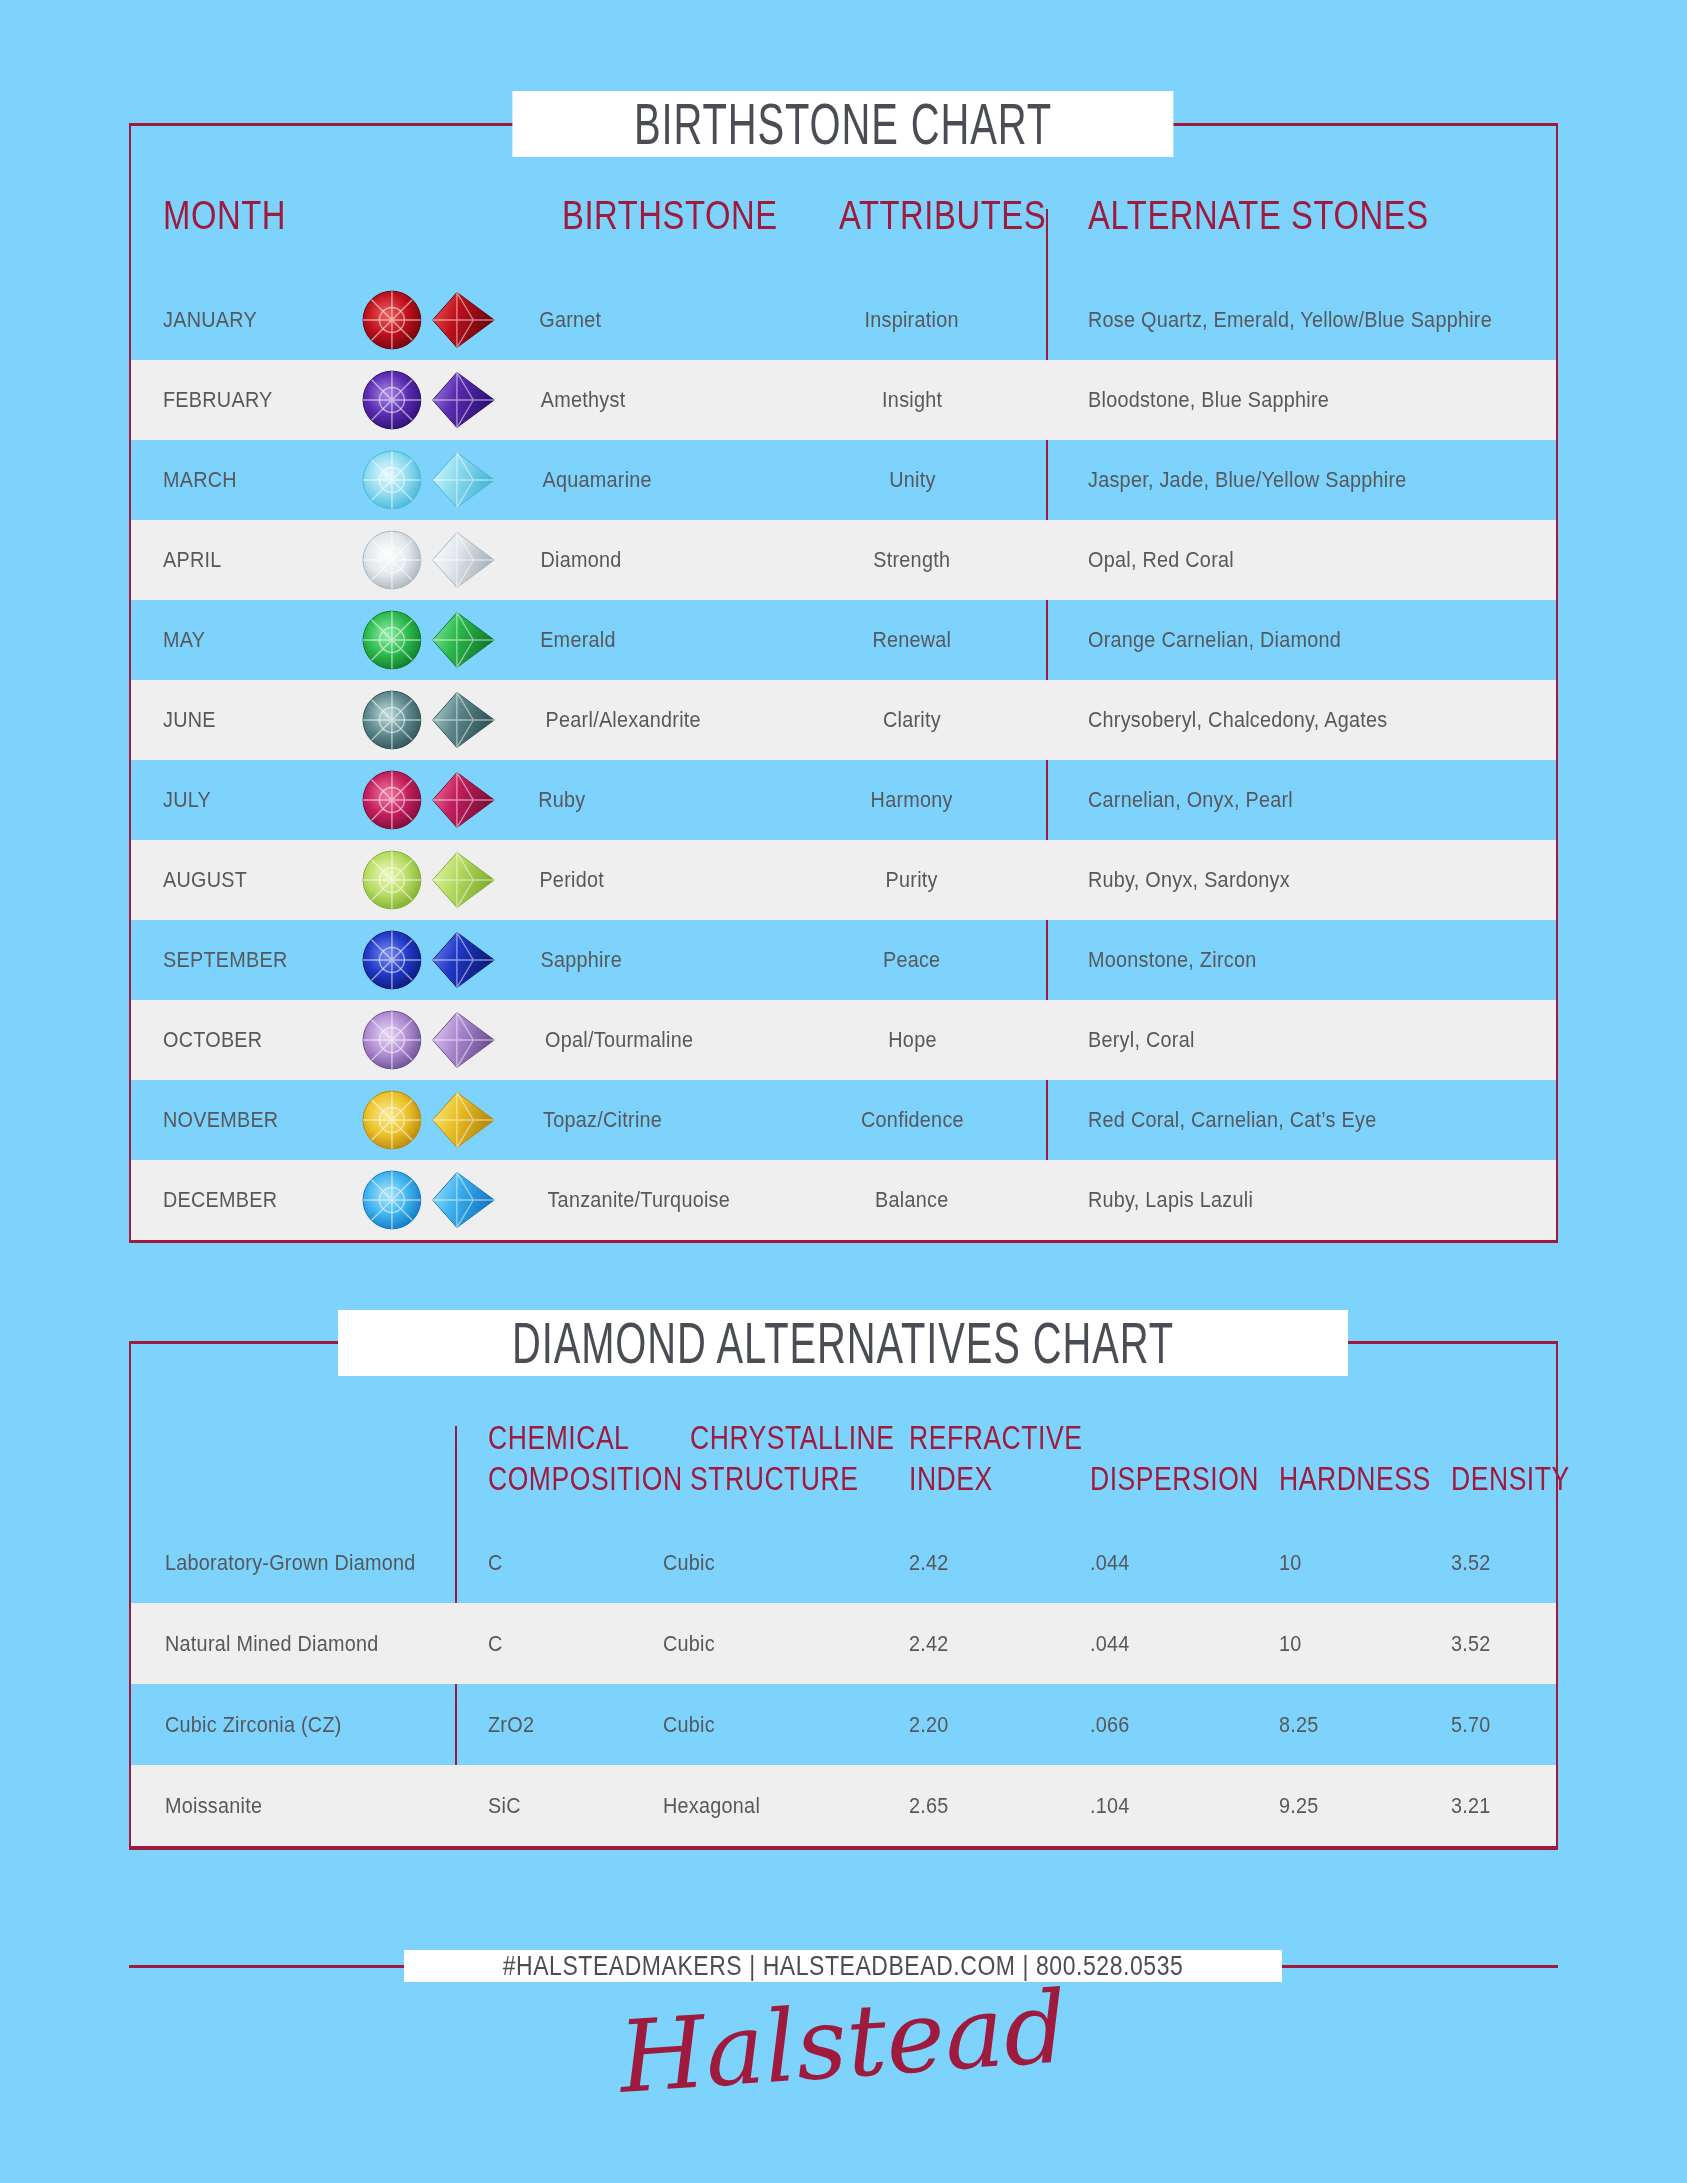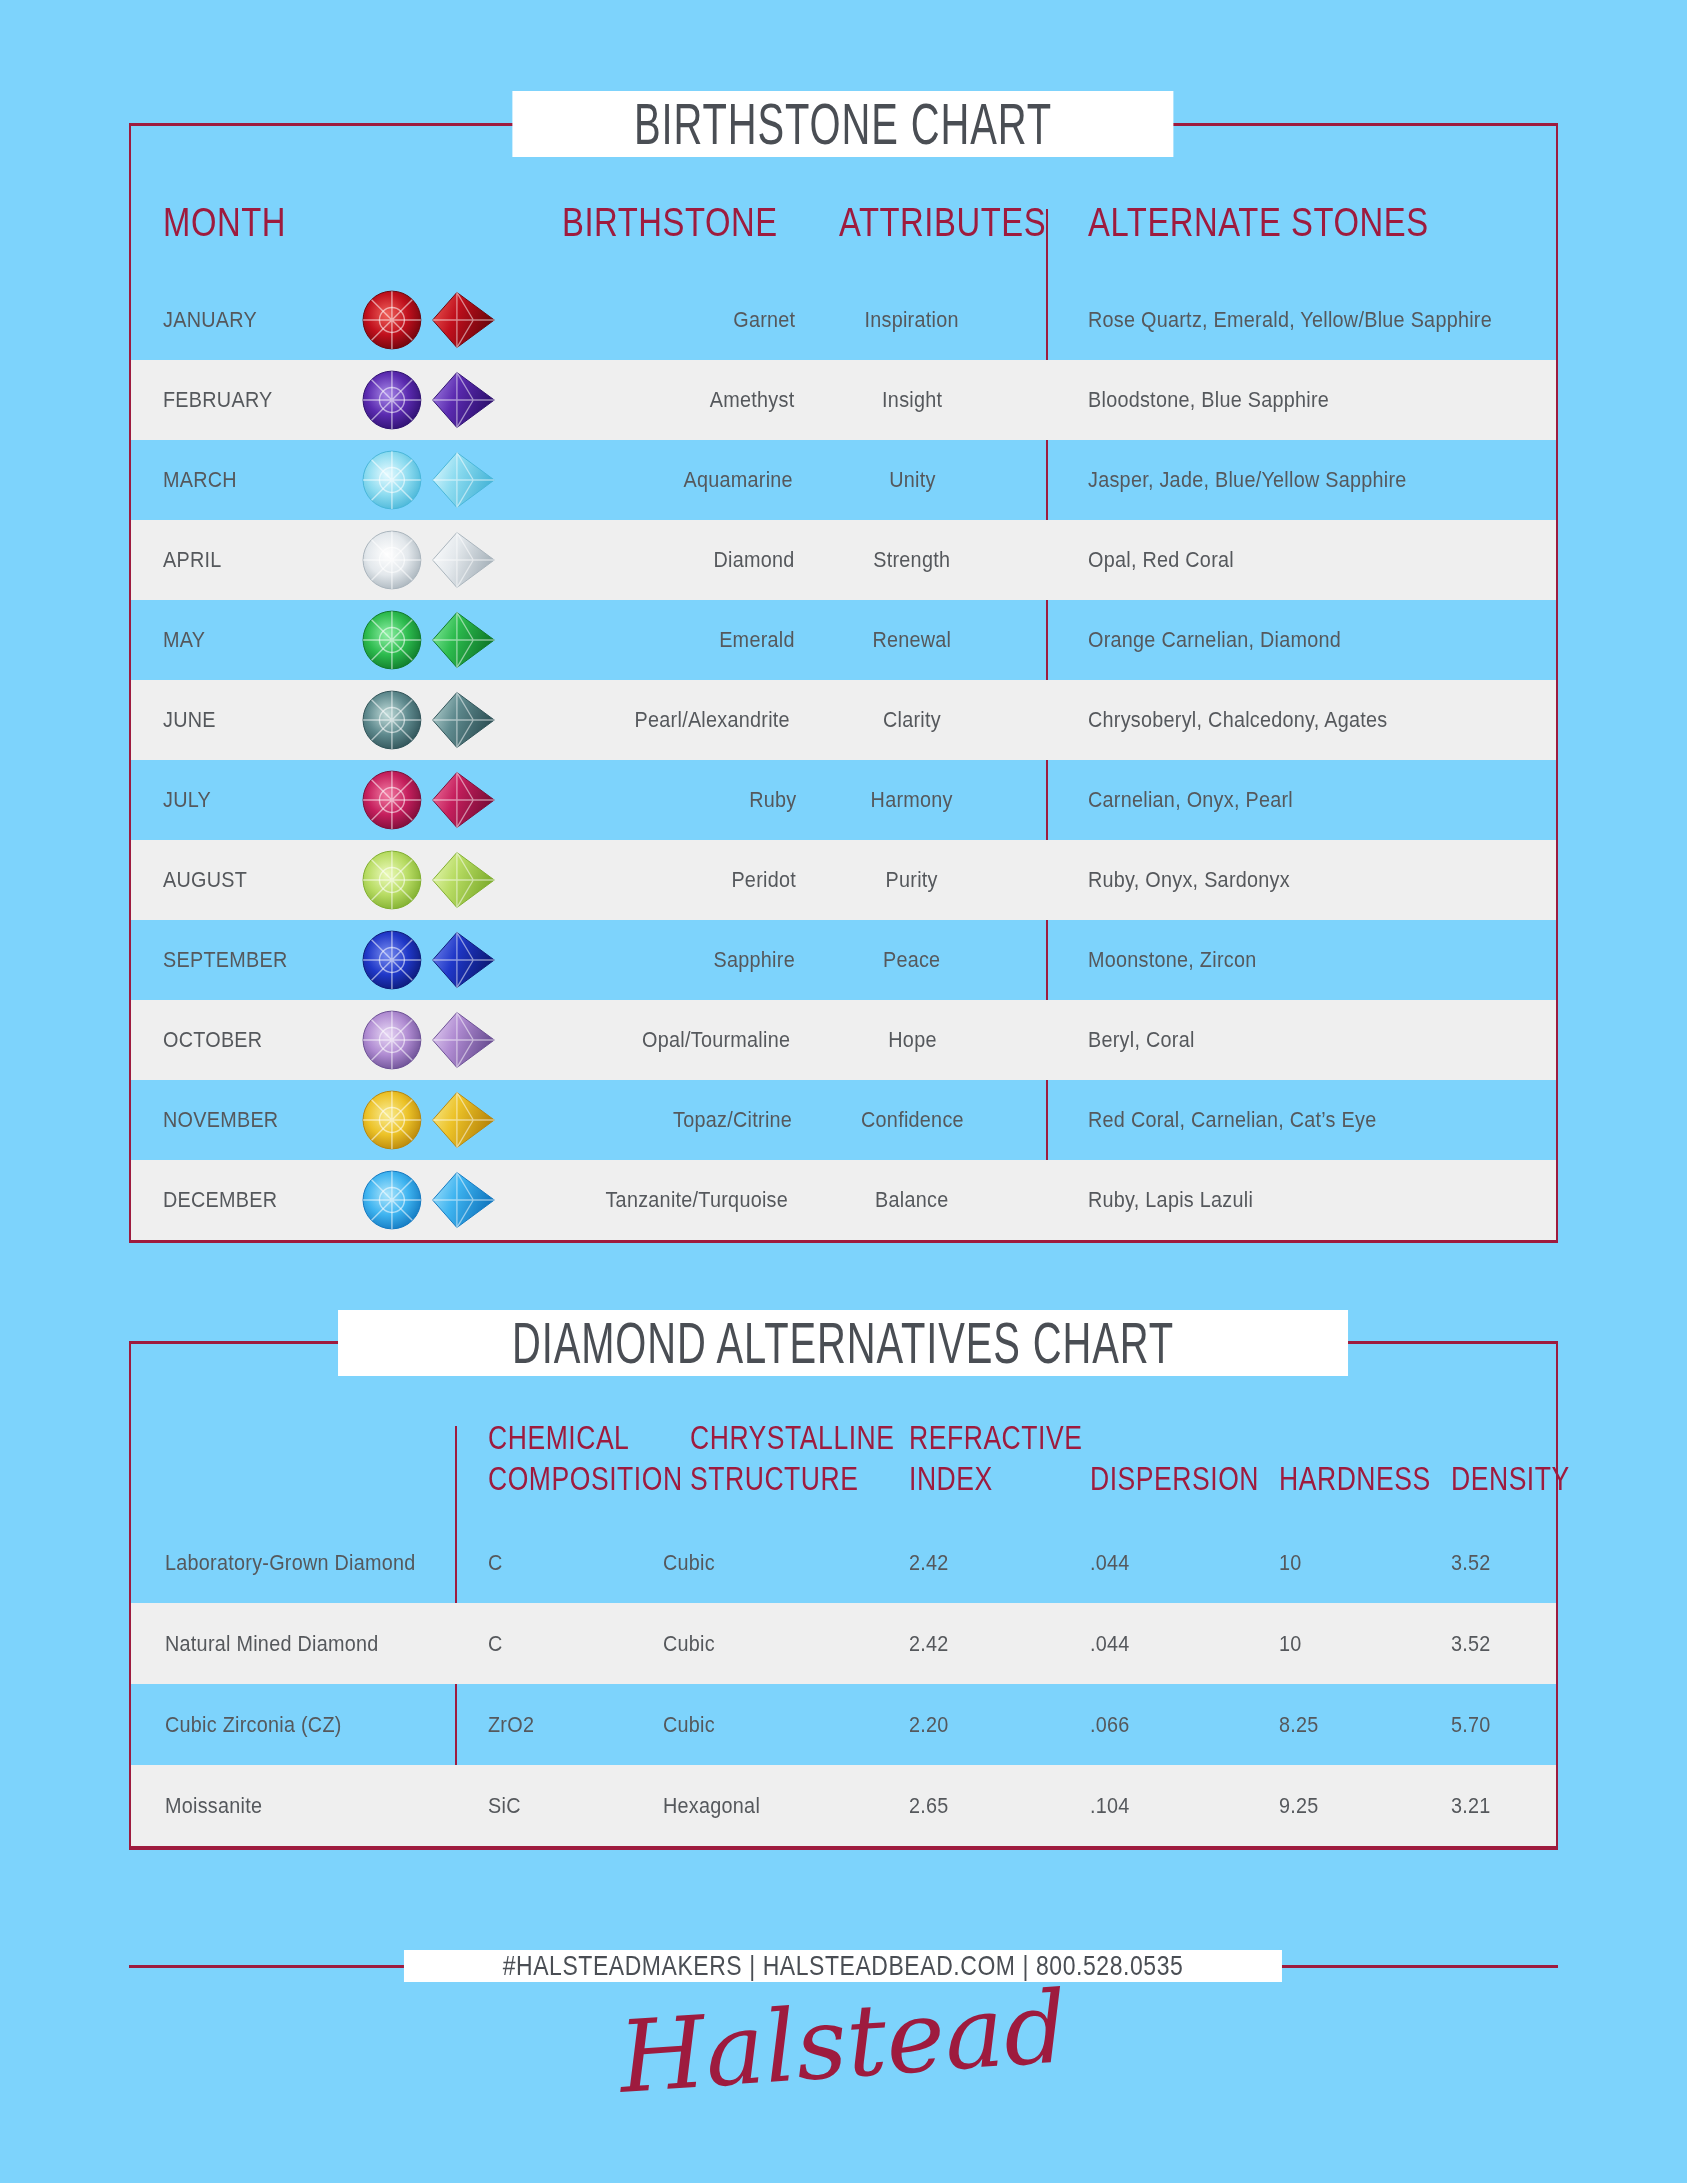--- a/index.html
+++ b/index.html
@@ -32,42 +32,42 @@
     border-left:2px solid #9e1b3e; border-right:2px solid #9e1b3e; border-bottom:4.6px solid #9e1b3e;
   }
   .t1-box { top:124px;  height:1119px; }
   .t2-box { top:1343px; height:507px;  }
 
   .vdiv { position:absolute; width:2px; background:#9e1b3e; }
   .t1-vdiv { left:915px; top:85px; height:1030px; }
   .t2-vdiv { left:324px;  top:83px; height:419px;  }
 
   
-  .h-cell { position:absolute; top:75px; height:46px; line-height:46px; font-size:41px; color:#9e1b3e; }
+  .h-cell { position:absolute; top:68px; height:46px; line-height:46px; font-size:41px; color:#9e1b3e; }
   .h-cell .cond { --sx:.8; letter-spacing:0.7px; }
   .h-month { left:32px; }
   .h-stone { left:404px;  width:265px; text-align:center; }
   .h-attr  { left:682px; width:198px; text-align:center; }
   .h-alts  { left:957px; }
 
   
   .rows1 { position:absolute; top:156px; left:0; width:100%; }
   .rows2 { position:absolute; top:179px; left:0; width:100%; }
   .row  { position:relative; }
   .t1r  { height:80px; }
   .t2r  { height:81px; }
   .row.alt { background:#efefef; }
   .cell { position:absolute; top:50%; transform:translateY(-50%); }
   .t1r .cond, .t2r .cond { font-size:22.5px; letter-spacing:0.3px; --sx:.88; color:#55585c; }
 
   
   .c-month { left:32px; }
   .c-gems  { left:230px; width:136px; height:63px; }
   .c-gems svg { display:block; }
-  .c-stone { left:404px;  width:265px; text-align:right; }
+  .c-stone { left:404px;  width:265px; text-align:left; }
   .c-attr  { left:682px; width:198px; text-align:center; }
   .c-alts  { left:957px; }
 
   
   .t2h {
     position:absolute; top:63px; height:93px;
     display:flex; flex-direction:column; justify-content:flex-end;
     line-height:41px; font-size:34px; color:#9e1b3e;
   }
   .t2h .cond { --sx:.78; letter-spacing:0.7px; }

